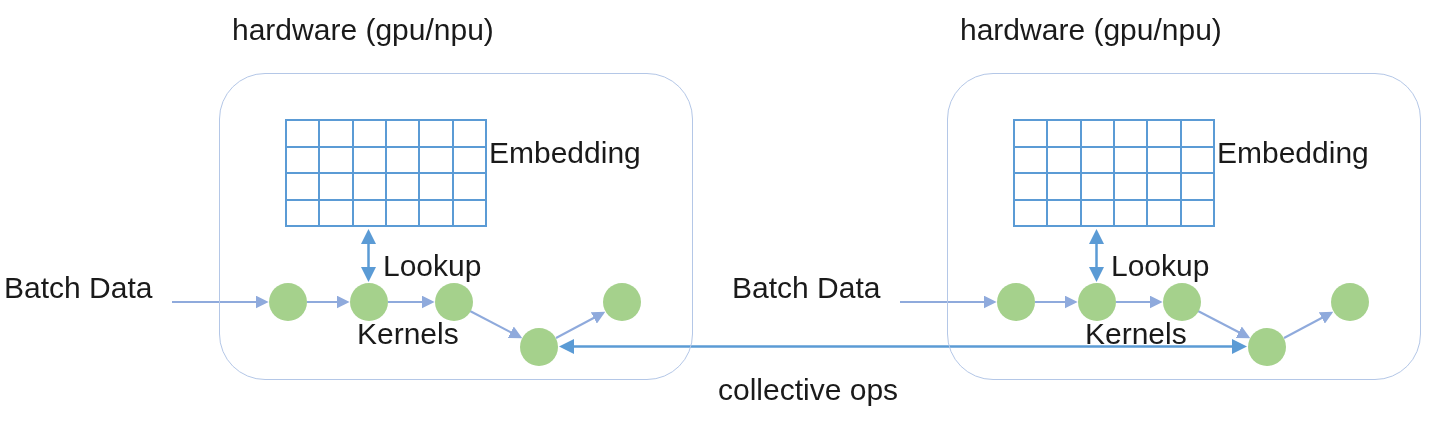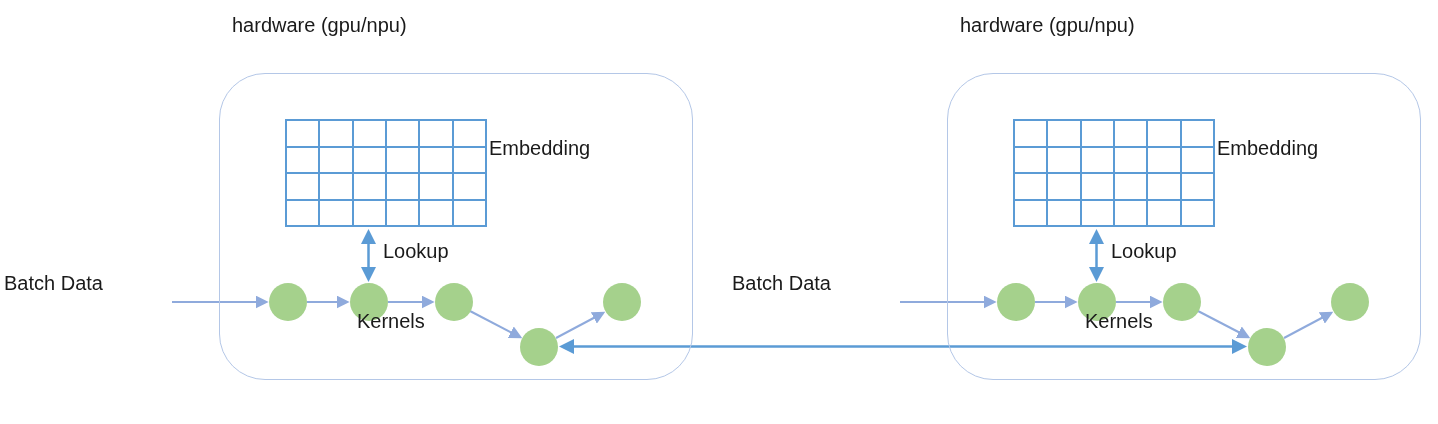--- a/index.html
+++ b/index.html
@@ -14,21 +14,21 @@
     position: relative;
     width: 1438px;
     height: 424px;
     background: #ffffff;
     font-family: "Liberation Sans", sans-serif;
     color: var(--text);
     overflow: hidden;
   }
   .label {
     position: absolute;
-    font-size: 20px;
+    font-size: 30px;
     line-height: 1;
     white-space: nowrap;
     color: var(--text);
   }
   .unit { position: absolute; top: 0; left: 0; width: 719px; height: 424px; }
   .unit.u2 { left: 728px; }
   .hw-box {
     position: absolute;
     left: 219px; top: 73px;
     width: 474px; height: 307px;
@@ -42,22 +42,22 @@
     position: absolute;
     left: 285px; top: 119px;
     width: 202px; height: 108px;
     box-sizing: border-box;
     border: 1.5px solid var(--accent-blue);
     display: grid;
     background: #ffffff;
   }
   .grid-cell { border: 1px solid var(--accent-blue); }
   .embedding-label { left: 489px; top: 138px; }
-  .lookup-label { left: 383px; top: 241px; }
-  .kernels-label { left: 357px; top: 311px; }
+  .lookup-label { left: 383px; top: 251px; }
+  .kernels-label { left: 357px; top: 319px; }
   .batch-label { left: 4px; top: 273px; }
   .collective-label { position: absolute; left: 718px; top: 375px; }
   .node {
     position: absolute;
     width: 38px; height: 38px;
     border-radius: 50%;
     background: var(--green);
   }
   .n1 { left: 269px; top: 283px; }
   .n2 { left: 350px; top: 283px; }
@@ -179,14 +179,15 @@
     <div class="label lookup-label">Lookup</div>
     <div class="label batch-label">Batch Data</div>
     <div class="node n1"></div>
     <div class="node n2"></div>
     <div class="node n3"></div>
     <div class="node n4"></div>
     <div class="node n5"></div>
     <div class="label kernels-label">Kernels</div>
   </div>
 
+  <div class="label collective-label">collective ops</div>
 
 </div>
 
 </body></html>

